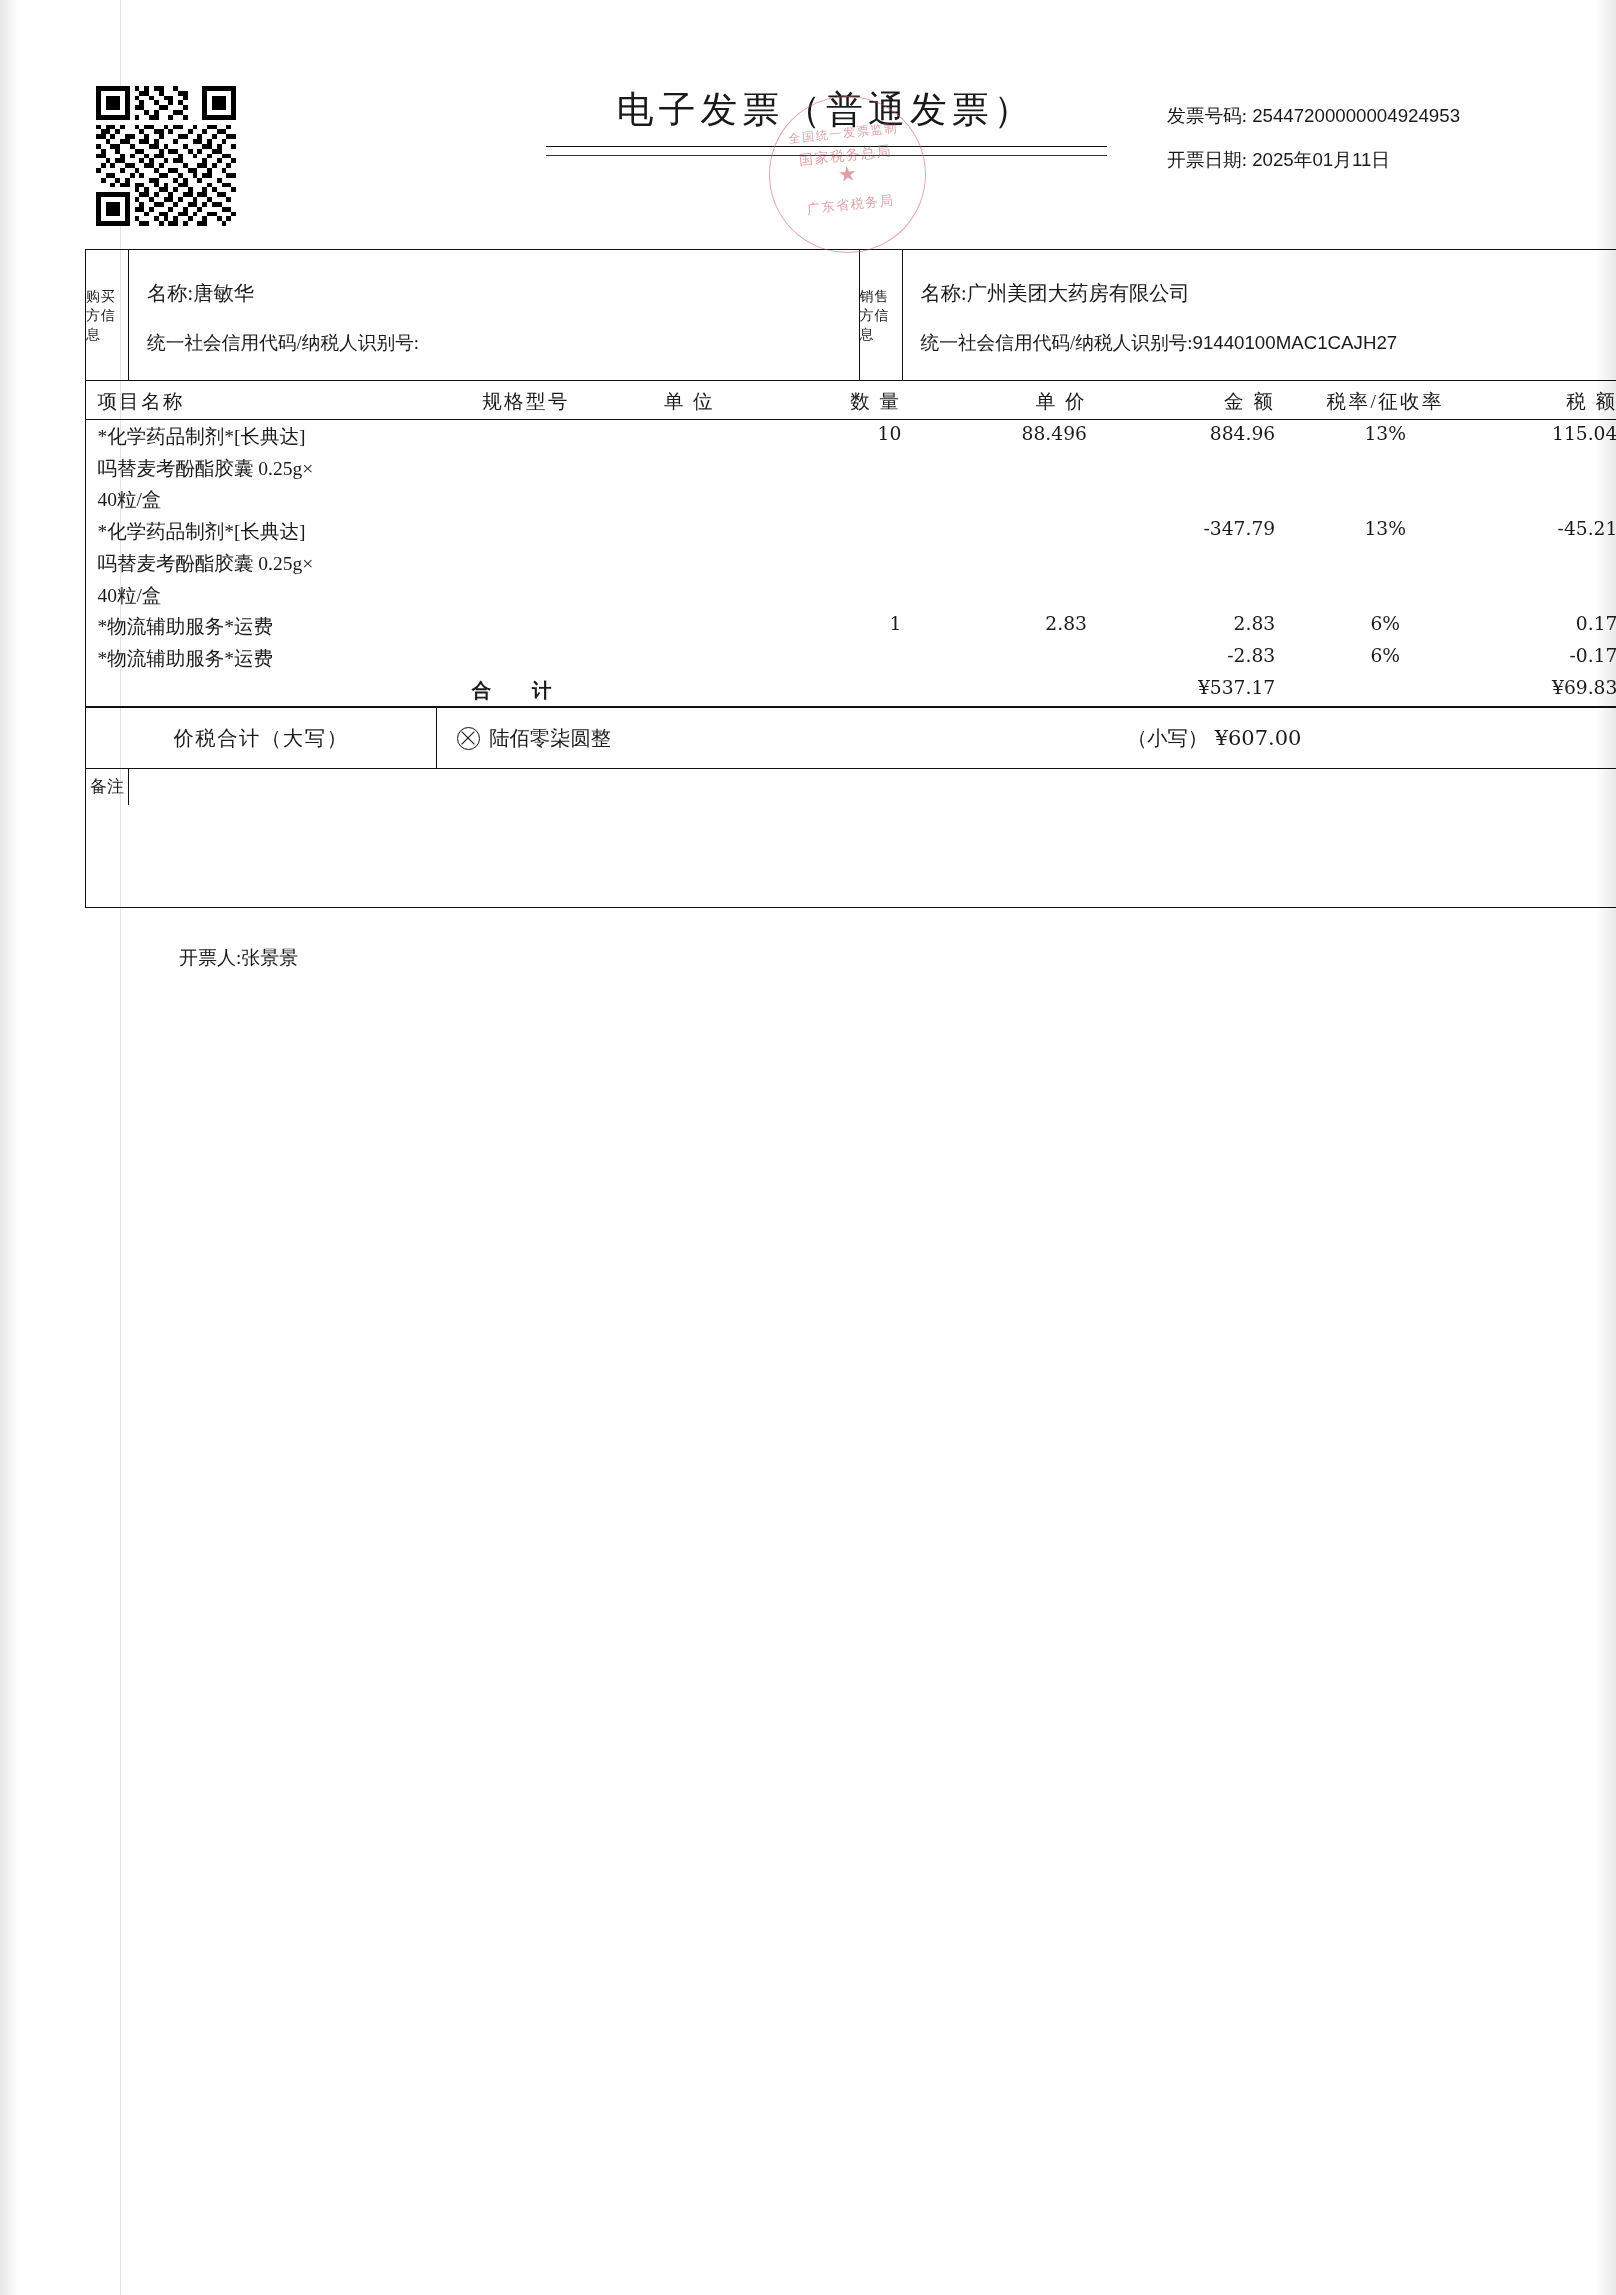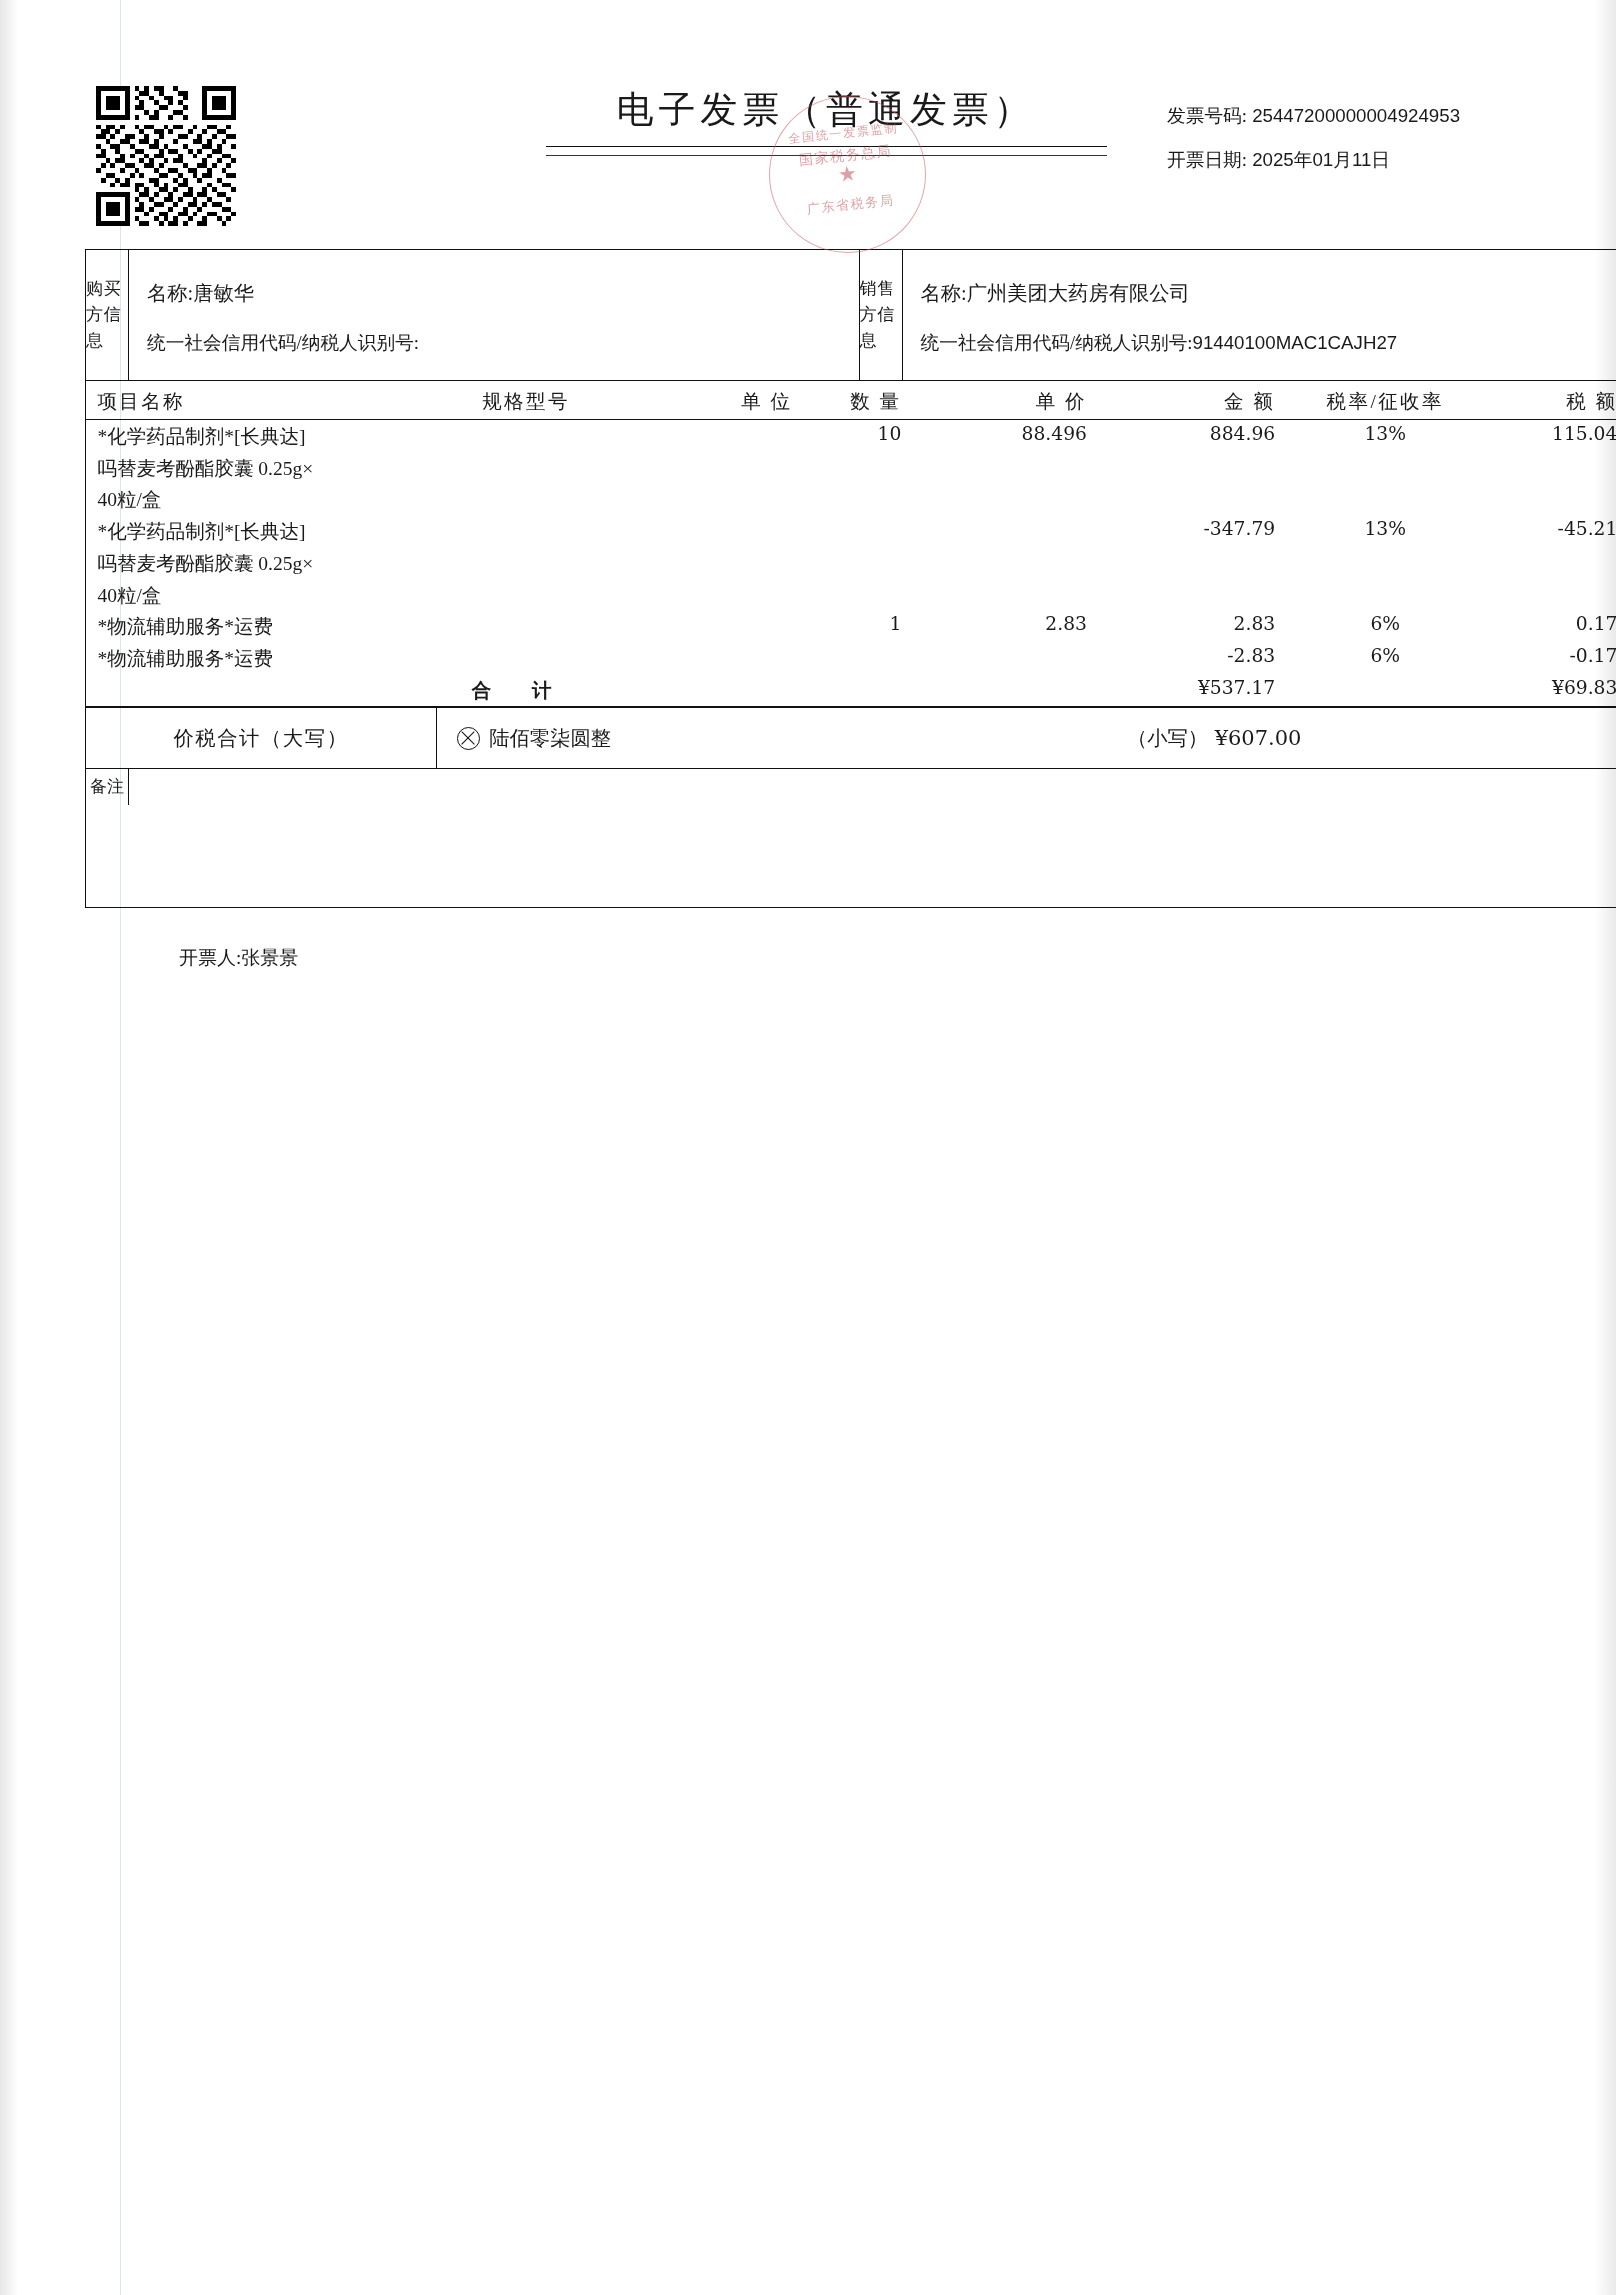--- a/index.html
+++ b/index.html
@@ -142,22 +142,22 @@
     min-height: 130px;
   }
   .party + .party { border-left: 0.8px solid #111; }
   .party-tab {
     width: 42px;
     border-right: 0.8px solid #111;
     display: flex;
     flex-direction: column;
     align-items: center;
     justify-content: center;
-    font-size: 17px;
-    line-height: 26px;
+    font-size: 14px;
+    line-height: 19px;
     letter-spacing: 0.8px;
   }
   .party-body {
     flex: 1;
     padding: 18px 0 11.4px 18px;
     font-size: 20.3px;
     line-height: 50px;
   }
   .party-body .fld { white-space: nowrap; }
   .party-body .small { font-size: 18.7px; }
@@ -179,21 +179,21 @@
     border-bottom: 0.8px solid #111;
     white-space: nowrap;
   }
   table.items-table td {
     padding: 2.4px 0;
     white-space: nowrap;
     vertical-align: top;
   }
   .c-name   { width: 423px; text-align: left; padding-left: 11.4px !important; }
   .c-spec   { width: 203px; text-align: left; }
-  .c-unit   { width: 146px; text-align: right; }
+  .c-unit   { width: 146px; text-align: left; }
   .c-qty    { width: 122px; text-align: right; padding-right: 21px !important;}
   .c-price  { width: 187px; text-align: right; padding-right: 28px !important;}
   .c-amt    { width: 179px; text-align: right; padding-right: 23px !important;}
   .c-rate   { width: 187px; text-align: center; }
   .c-tax    { width: 163px; text-align: right; padding-right: 14.6px !important;}
   .num { font-family: "DejaVu Serif", serif; font-size: 18.7px; }
 
   .total-row td {
     padding-top: 8.1px;
     border-top: 0;

